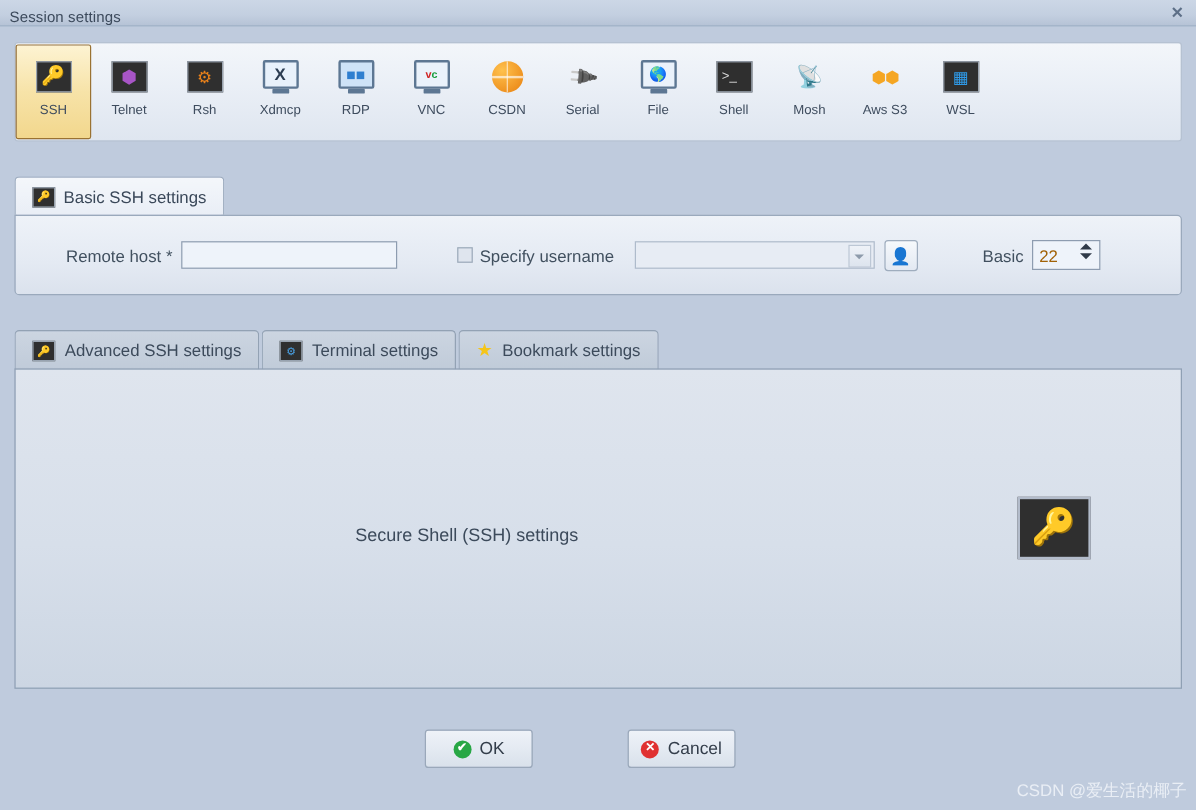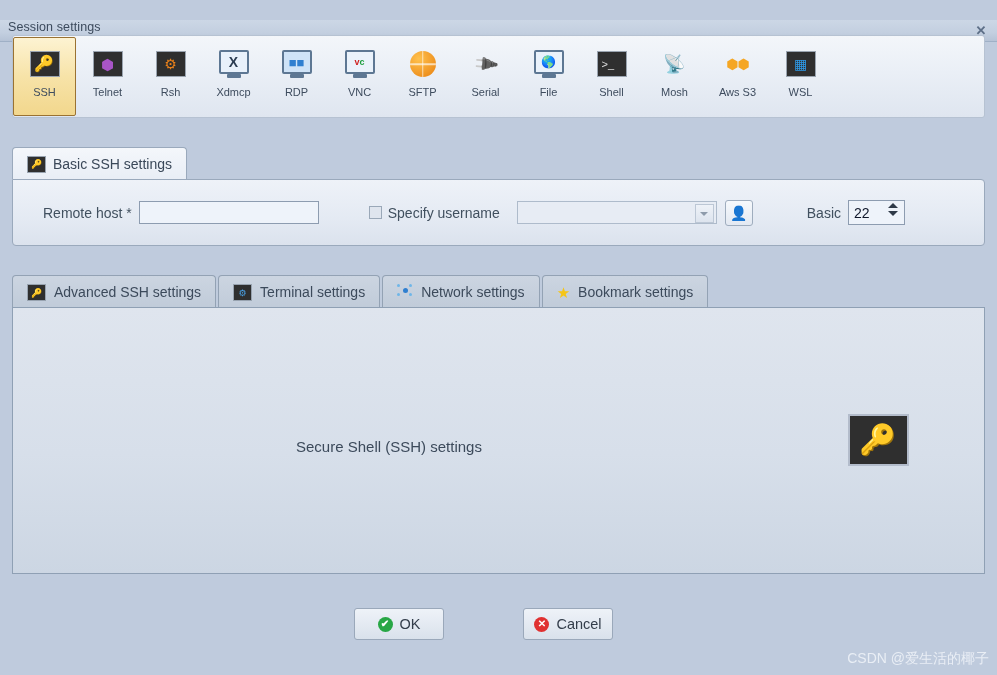--- a/index.html
+++ b/index.html
@@ -13,22 +13,21 @@
     -webkit-font-smoothing: antialiased;
   }
 
   
   #titlebar {
     height: 21px;
     background: linear-gradient(to bottom, #ccd7e6 0%, #c3cfe0 60%, #b6c3d6 100%);
     border-bottom: 1px solid #9fb0c6;
     position: relative;
     display: flex;
-    align-items: flex-start;
-    margin-top: 20px;
+    align-items: flex-end;
   }
   #titlebar .title {
     font-size: 12.5px;
     color: #3c4a5c;
     padding-left: 8px;
     letter-spacing: 0.1px;
   }
   #titlebar .closebtn {
     position: absolute;
     right: 6px; top: 1px;
@@ -155,20 +154,21 @@
   #basic-body {
     position: absolute;
     left: 12px; top: 179px;
     width: 973px; height: 67px;
     background: linear-gradient(to bottom, #eef2f8 0%, #e4eaf3 60%, #dbe2ed 100%);
     border: 1px solid #9aa9bc;
     border-radius: 0 4px 4px 4px;
     box-sizing: border-box;
     display: flex;
     align-items: center;
+    padding-left: 12px;
   }
 
   .fieldlabel {
     font-size: 14px;
     color: #41505f;
     white-space: nowrap;
   }
   input.txt {
     height: 23px;
     border: 1px solid #8d9cb0;
@@ -227,21 +227,21 @@
     width: 57px;
     border: 1px solid #8d9cb0;
     background: #eef3fa;
     box-sizing: border-box;
     position: relative;
     display: flex;
     align-items: center;
   }
   .spin .val {
     font-size: 14px;
-    color: #0f172a;
+    color: #a16207;
     padding-left: 5px;
     text-align: right;
   }
   .spin .arrows {
     position: absolute;
     right: 6px; top: 2px;
     display: flex; flex-direction: column; gap: 3px;
   }
   .tri-up {
     width: 0; height: 0;
@@ -402,21 +402,21 @@
         </div>
     </div>
     <span class="lbl">VNC</span>
   </div>
 
 
   <div class="proto">
     <div class="ico">
       <div class="globe" style="background:radial-gradient(circle at 33% 30%, #ffc14d, #e8800f);"></div>
     </div>
-    <span class="lbl">SFTP</span>
+    <span class="lbl">CSDN</span>
   </div>
 
   <div class="proto">
     <div class="ico">
       <div style="width:30px;height:26px;margin:3px auto 0;display:flex;align-items:center;justify-content:center;">
         <span style="color:#8c98a6;font-size:17px;transform:rotate(-40deg);display:inline-block;">🔌</span>
       </div>
     </div>
     <span class="lbl">Serial</span>
   </div>
@@ -514,32 +514,20 @@
     <span>Advanced SSH settings</span>
   </div>
 
   <div class="sectab">
     <span>
       <span style="display:inline-flex;width:17px;height:15px;background:#2f2f2f;border:1px solid #98a3b0;align-items:center;justify-content:center;font-size:9px;color:#4aa3e8;">⚙</span>
     </span>
     <span>Terminal settings</span>
   </div>
 
-  <div class="sectab">
-    <span>
-      <span style="display:inline-block;width:16px;height:15px;position:relative;">
-        <i style="position:absolute;left:6px;top:5px;width:5px;height:5px;border-radius:50%;background:#2f7fd0;"></i>
-        <i style="position:absolute;left:0px;top:1px;width:3px;height:3px;border-radius:50%;background:#6fb6e8;"></i>
-        <i style="position:absolute;left:12px;top:1px;width:3px;height:3px;border-radius:50%;background:#6fb6e8;"></i>
-        <i style="position:absolute;left:0px;top:10px;width:3px;height:3px;border-radius:50%;background:#6fb6e8;"></i>
-        <i style="position:absolute;left:12px;top:10px;width:3px;height:3px;border-radius:50%;background:#6fb6e8;"></i>
-      </span>
-    </span>
-    <span>Network settings</span>
-  </div>
 
   <div class="sectab">
     <span style="color:#f5c518;font-size:15px;line-height:1;">★</span>
     <span>Bookmark settings</span>
   </div>
 
 </div>
 
 <div id="content-panel"></div>
 

